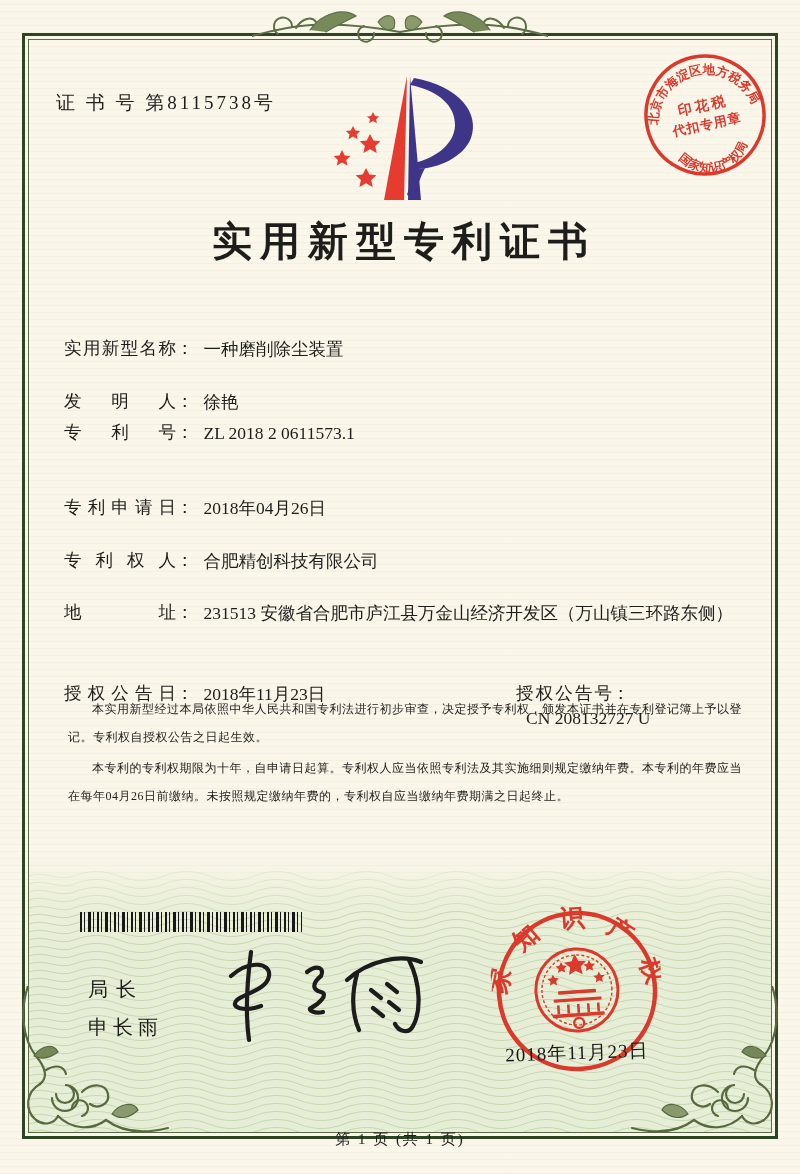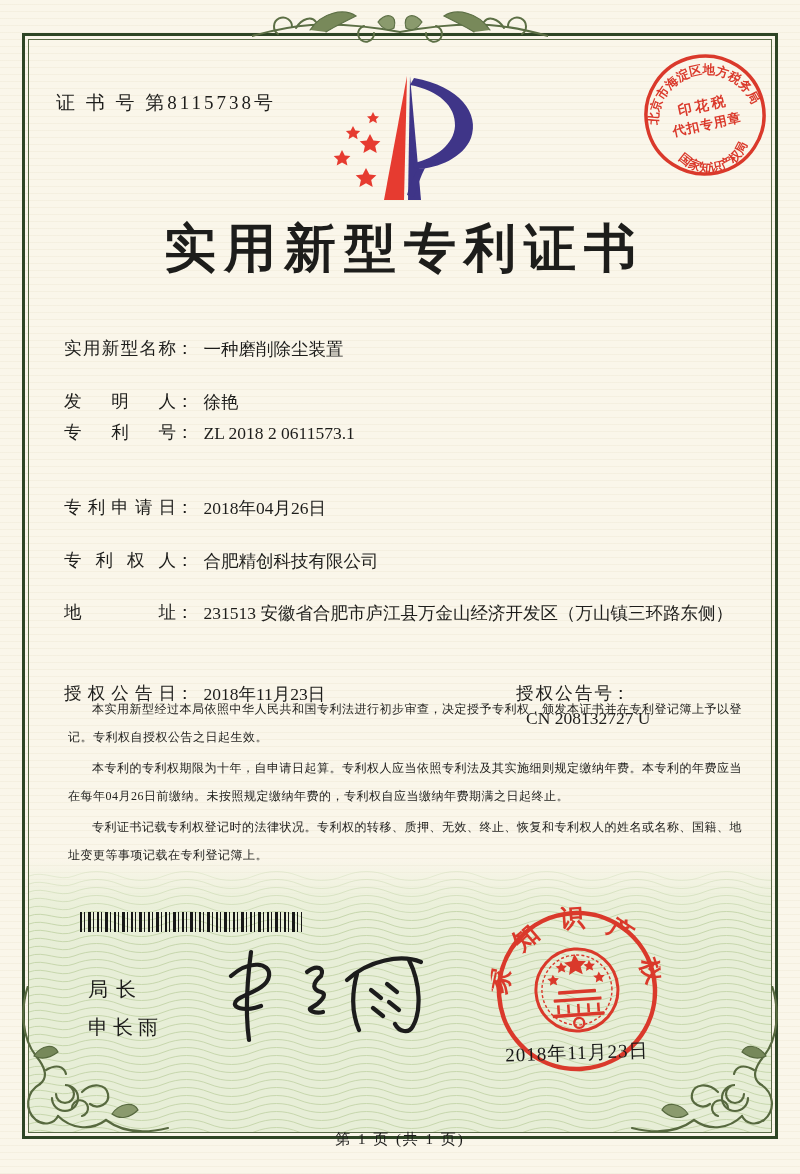--- a/index.html
+++ b/index.html
@@ -14,21 +14,21 @@
   .green-zone svg{position:absolute;left:0;top:12px;}
   
   .frame{position:absolute;left:22px;top:33px;width:750px;height:1100px;border:3px solid #2e4525;z-index:2;}
   .frame-inner{position:absolute;inset:3px;border:1px solid #5a6b47;}
   .orn{position:absolute;z-index:3;}
   
   .content{position:absolute;inset:0;z-index:4;}
   .cert-no{position:absolute;left:56px;top:90px;font-size:19px;letter-spacing:3px;}
   .logo{position:absolute;left:322px;top:68px;}
   .title{position:absolute;left:0;top:214px;width:100%;text-align:center;
-         font-size:52px;font-weight:bold;letter-spacing:8px;text-indent:8px;}
+         font-size:40px;font-weight:bold;letter-spacing:8px;text-indent:8px;}
   .frow{position:absolute;left:64px;font-size:17.5px;}
   .flabel{display:inline-block;width:112px;text-align:justify;text-align-last:justify;vertical-align:top;}
   .colon{vertical-align:top;}
   .fvalue{margin-left:10px;vertical-align:top;display:inline-block;max-width:545px;line-height:27px;}
   .grant-no{position:absolute;left:452px;top:0;}
   .grant-no .flabel{width:96px;}
   .paras{position:absolute;left:64px;top:692px;width:682px;}
   .paras p{margin:4px;font-size:12px;line-height:27.5px;text-indent:2em;text-align:justify;letter-spacing:.5px;}
   .barcode{position:absolute;left:80px;top:912px;width:222px;height:20px;
        background:repeating-linear-gradient(90deg,#171717 0 2px,rgba(0,0,0,0) 2px 4px,#171717 4px 5px,rgba(0,0,0,0) 5px 8px,#171717 8px 11px,rgba(0,0,0,0) 11px 13px,#171717 13px 14px,rgba(0,0,0,0) 14px 17px);}
@@ -184,21 +184,20 @@
   <div class="frow" style="top:681px;width:682px">
     <span class="flabel">授权公告日</span><span class="colon">：</span><span class="fvalue">2018年11月23日</span>
     <span class="grant-no">
       <span class="flabel">授权公告号</span><span class="colon">：</span><span class="fvalue">CN 208132727 U</span>
     </span>
   </div>
 
   <div class="paras">
     <p>本实用新型经过本局依照中华人民共和国专利法进行初步审查，决定授予专利权，颁发本证书并在专利登记簿上予以登记。专利权自授权公告之日起生效。</p>
     <p>本专利的专利权期限为十年，自申请日起算。专利权人应当依照专利法及其实施细则规定缴纳年费。本专利的年费应当在每年04月26日前缴纳。未按照规定缴纳年费的，专利权自应当缴纳年费期满之日起终止。</p>
-    <p>专利证书记载专利权登记时的法律状况。专利权的转移、质押、无效、终止、恢复和专利权人的姓名或名称、国籍、地址变更等事项记载在专利登记簿上。</p>
   </div>
 
   <div class="barcode"></div>
 
   <div class="sig-title">局长</div>
   <div class="sig-name">申长雨</div>
 
   <svg class="signature" width="240" height="110" viewBox="0 0 240 110">
     <g fill="none" stroke="#1c1c1c" stroke-width="4.2" stroke-linecap="round" stroke-linejoin="round">
       <path d="M 26,34 C 44,18 66,20 64,34 C 62,48 38,52 32,58 C 24,66 40,70 56,64"></path>

